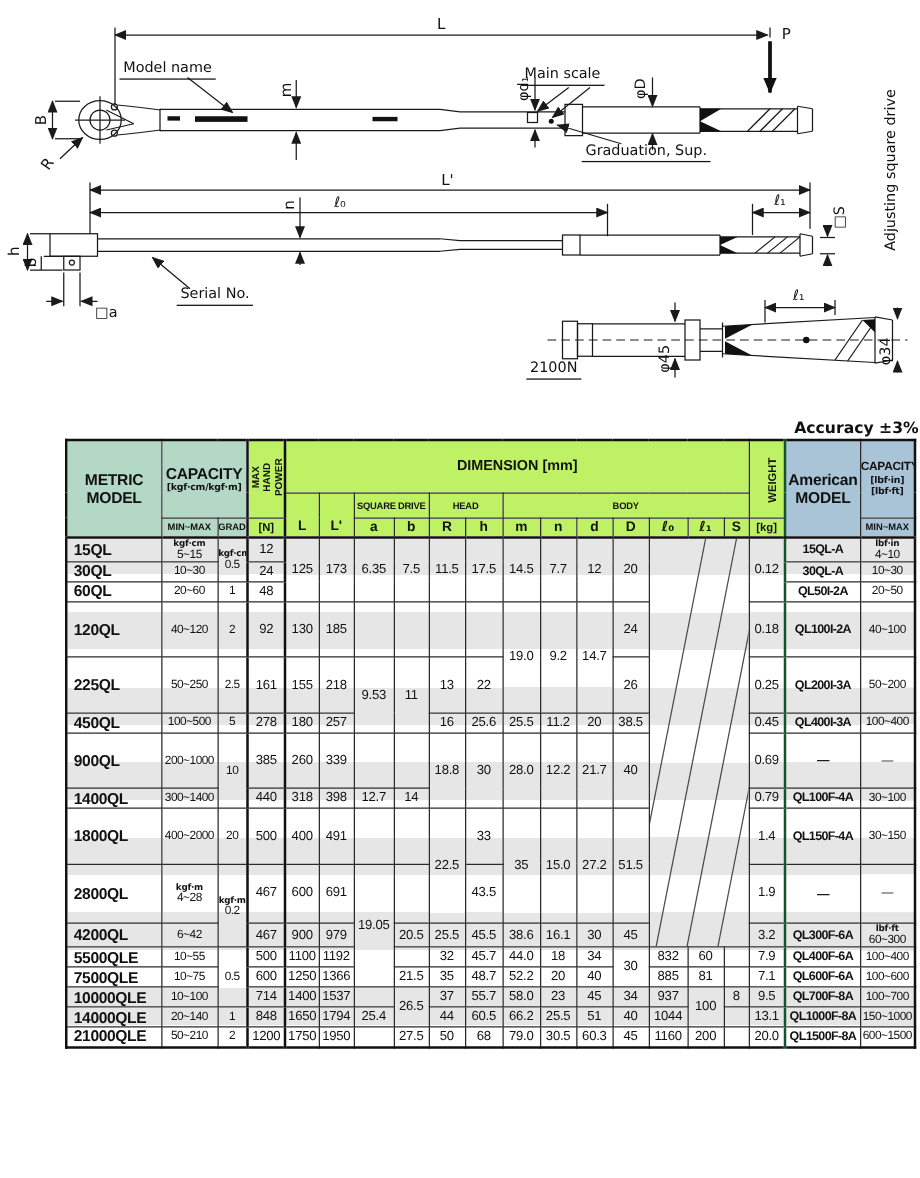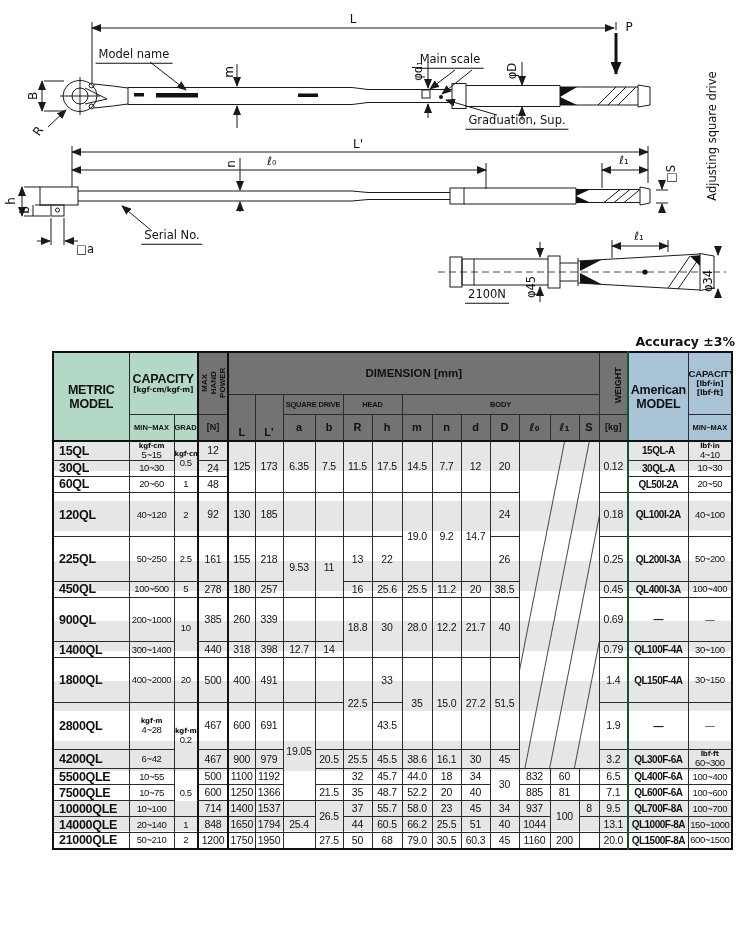--- a/index.html
+++ b/index.html
@@ -16,27 +16,27 @@
   .ul{border-bottom:1.2px solid #111;padding:0 3px 2px}
 
   
   .acc{width:683px;margin:0 0 2px 52px;text-align:right;font-size:12.5px;font-weight:bold;
        font-family:"DejaVu Sans",sans-serif;padding-right:1px}
 
   
   .tablewrap{margin-left:52px;width:684px}
   table{border-collapse:collapse;table-layout:fixed;width:679px;border:2.5px solid #111;background:#fff}
   td{border:1px solid #2b2b2b;padding:0;text-align:center;vertical-align:middle;overflow:hidden}
-  thead td{background:#737373}
+  thead td{background:#bef264}
   tbody{background:repeating-linear-gradient(180deg,#e6e6e6 0 30px,#ffffff 30px 60px)}
   tbody td{background:transparent}
   tbody tr{height:16px}
   tr.hr1{height:42px}
   tr.hr2{height:20px}
-  tr.hr3{height:27px}
+  tr.hr3{height:16px}
 
   .teal{background:#b4d8c6 !important}
   .blue{background:#a9c4d6 !important}
   .hb{border-bottom:2px solid #111}
   .ncol{border-left:2px solid #111;border-right:2px solid #111}
   .amcol{border-left:2px solid #14532d}
 
   .hmain{font-weight:bold;font-size:12.5px;line-height:1.12;letter-spacing:-0.2px}
   .hunit{font-weight:bold;font-size:7.5px;line-height:1.15;letter-spacing:-0.2px;font-family:"DejaVu Sans",sans-serif}
   .dimhdr{font-weight:bold;font-size:11.5px}
@@ -222,21 +222,21 @@
   <span class="dlabel rot" style="left:713px;top:136px">Adjusting square drive</span>
   <span class="dlabel dletter" style="left:358px;top:144px">L'</span>
   <span class="dlabel" style="left:272px;top:162px">ℓ₀</span>
   <span class="dlabel" style="left:624px;top:161px">ℓ₁</span>
   <span class="dlabel rot" style="left:672px;top:174px">□S</span>
   <span class="dlabel dletter rot" style="left:231px;top:164px">n</span>
   <span class="dlabel ul" style="left:172px;top:237px">Serial No.</span>
   <span class="dlabel dletter rot" style="left:11px;top:201px">h</span>
   <span class="dlabel dletter rot" style="left:25px;top:210px">b</span>
   <span class="dlabel" style="left:85px;top:250px">□a</span>
-  <span class="dlabel ul" style="left:487px;top:296px">2100N</span>
+  <span class="dlabel ul" style="left:443px;top:296px">2100N</span>
   <span class="dlabel rot" style="left:532px;top:287px">φ45</span>
   <span class="dlabel rot" style="left:709px;top:281px">φ34</span>
   <span class="dlabel" style="left:639px;top:237px">ℓ₁</span>
 </div>
 
 <div class="acc">Accuracy ±3%</div>
 
 <div class="tablewrap">
 <table>
   <colgroup>
@@ -774,21 +774,21 @@
           <td class="c-num">
             <div class="v">832</div>
           </td>
           <td class="c-num">
             <div class="v">60</div>
           </td>
           <td class="c-num">
             <div class="v">&nbsp;</div>
           </td>
           <td class="c-num">
-            <div class="v">6.5</div>
+            <div class="v">7.9</div>
           </td>
           <td class="c-am amcol">QL400F-6A</td>
           <td class="c-cap">
             <div class="v">100~400</div>
           </td>
         </tr>
         <tr>
           <td class="c-model">7500QLE</td>
           <td class="c-cap">
             <div class="v">10~75</div>

